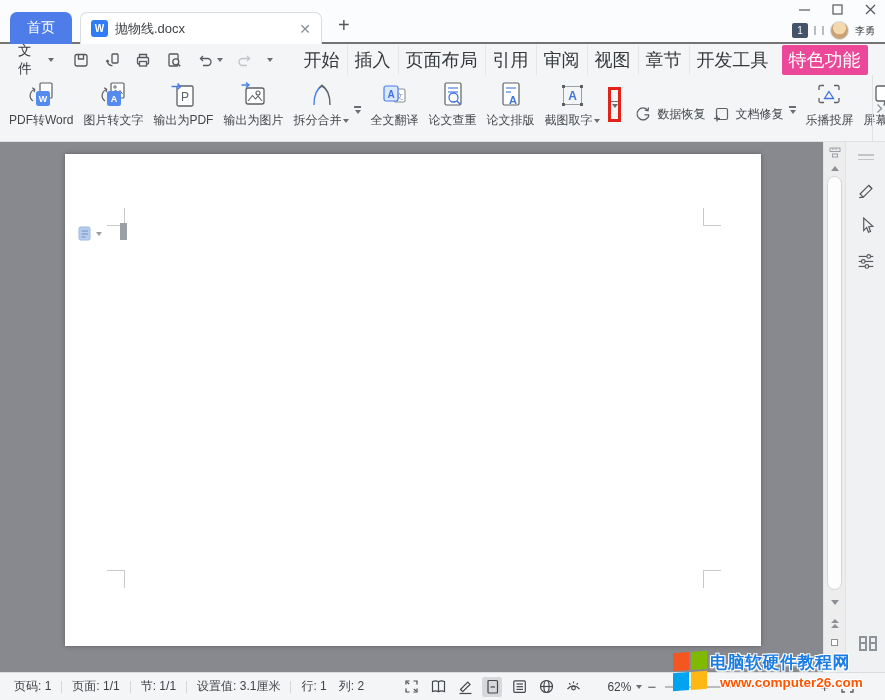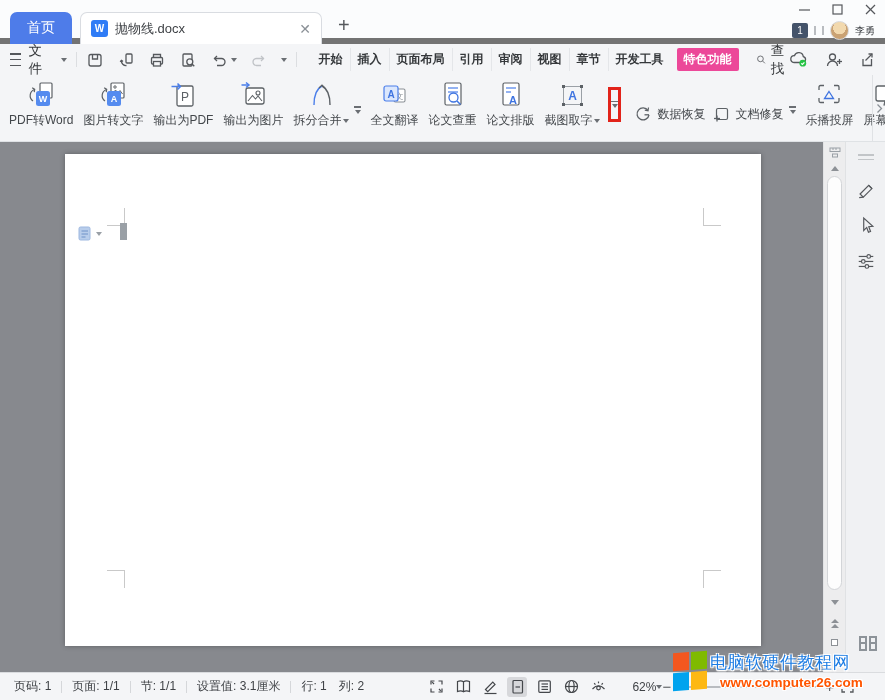--- a/index.html
+++ b/index.html
@@ -1,21 +1,21 @@
 <!DOCTYPE html>
 <html><head>
 <meta charset="utf-8">
 <style>
   * { margin:0; padding:0; box-sizing:border-box; }
   html,body { width:885px; height:700px; overflow:hidden; }
   body { font-family:"Liberation Sans","DejaVu Sans",sans-serif; background:#fff; }
   .app { position:relative; width:885px; height:700px; background:#f4f5f7; overflow:hidden; }
 
   
-  .tabbar { position:relative; height:44px; background:#fbfcfd; border-bottom:6px solid #737373; }
+  .tabbar { position:relative; height:44px; background:#fbfcfd; border-bottom:2px solid #737373; }
   .home-tab { position:absolute; left:10px; top:12px; width:62px; height:32px; background:#4e7ce9;
               color:#fff; font-size:14px; border-radius:7px 7px 0 0; display:flex; align-items:center; justify-content:center; }
   .doc-tab { position:absolute; left:80px; top:12px; width:242px; height:32px; background:#fff;
              border:1px solid #d9dce1; border-bottom:none; border-radius:7px 7px 0 0;
              display:flex; align-items:center; padding:0 10px; gap:7px; }
   .wicon { width:17px; height:17px; background:#2f7cf6; border-radius:3px; color:#fff; font-size:10px;
            font-weight:bold; display:flex; align-items:center; justify-content:center; }
   .doc-title { flex:1; font-size:13px; color:#3f4246; white-space:nowrap; overflow:hidden; }
   .tab-close { color:#8a9096; font-size:14px; line-height:1; }
   .new-tab { position:absolute; left:338px; top:15px; font-size:20px; color:#55585c; line-height:1; }
@@ -34,21 +34,21 @@
   .menubar svg { stroke:#55585c; fill:none; stroke-width:1.3; }
   .hamburger { width:17px; height:13px; display:flex; flex-direction:column; justify-content:space-between; margin-right:8px; }
   .hamburger i { display:block; height:1.5px; background:#55585c; }
   .file-label { font-size:13.5px; color:#35383b; margin-right:16px; }
   .caret { width:0; height:0; border-left:3.5px solid transparent; border-right:3.5px solid transparent; border-top:4px solid #6a6e73; }
   .vsep { width:1px; height:15px; background:#dcdee1; margin:0 9px; }
   .qbtn { width:18px; height:18px; }
   .quick { display:flex; align-items:center; gap:13px; }
   .undo-wrap { display:flex; align-items:center; gap:3px; }
   .mtabs { display:flex; align-items:center; margin-left:6px; }
-  .mtab { font-size:12px; color:#35383b; padding:3px 7px; border-left:1px solid #e4e6e9; white-space:nowrap;font-weight:bold; }
+  .mtab { font-size:18px; color:#35383b; padding:3px 7px; border-left:1px solid #e4e6e9; white-space:nowrap; }
   .mtab:first-child { border-left:none; }
   .mtab.active { background:#ec4899; color:#fff; border-radius:2px; border-left:none; margin-left:6px; }
   .search { display:flex; align-items:center; gap:5px; margin-left:17px; font-size:13.5px; color:#35383b; }
   .mb-right { margin-left:auto; display:flex; align-items:center; gap:15px; }
 
   
   .ribbon { height:67px; background:#f4f5f7; border-bottom:1px solid #dfe2e5; display:flex; padding:5px 0 0 4px; position:relative; }
   .ritem { display:flex; flex-direction:column; align-items:center; padding:0 5px; gap:2px; }
   .ritem svg { width:30px; height:30px; }
   .rlabel { font-size:12px; color:#43474b; white-space:nowrap; display:flex; align-items:center; gap:2px; }
@@ -94,32 +94,32 @@
 
   
   .statusbar { position:absolute; left:0; bottom:0; width:885px; height:28px; background:#f4f5f7; border-top:1px solid #dadcdf;
                display:flex; align-items:center; padding:0 8px; font-size:12px; color:#3f4246; }
   .sfield { white-space:nowrap; padding:0 6px; }
   .ssep { width:1px; height:12px; background:#d5d7da; margin:0 4px; }
   .viewicons { margin-left:auto; display:flex; align-items:center; gap:7px; }
   .vico { width:20px; height:20px; display:flex; align-items:center; justify-content:center; border-radius:3px; }
   .vico svg { width:17px; height:17px; stroke:#44474b; fill:none; stroke-width:1.2; }
   .vico.sel { background:#d7d8db; }
-  .zoomgrp { display:flex; align-items:center; margin-left:24px; margin-right:22px; }
+  .zoomgrp { display:flex; align-items:center; gap:5px; margin-left:24px; margin-right:22px; }
   .zoom-val { font-size:12px; color:#3f4246; }
   .ztrack { width:146px; height:2px; background:#b9bcc0; margin:0 4px; }
   .zbtn { font-size:15px; color:#55585c; line-height:1; }
   .zoomgrp svg { width:15px; height:15px; stroke:#55585c; fill:none; stroke-width:1.3; }
 
   
   .watermark { position:absolute; right:0; bottom:2px; width:244px; height:55px; z-index:30; display:flex; align-items:center; }
   .flag { width:34px; height:38px; margin-left:32px; display:grid; grid-template-columns:16px 16px; grid-template-rows:18px 18px; gap:2px; transform:skewY(-4deg); }
   .flag i { display:block; }
   .wm-text { margin-left:3px; display:flex; flex-direction:column; }
-  .wm-title { font-size:17px; font-weight:normal; color:#1b7ce4;
+  .wm-title { font-size:17px; font-weight:bold; color:#1b7ce4;
               text-shadow:-1px -1px 0 #fff,1px -1px 0 #fff,-1px 1px 0 #fff,1px 1px 0 #fff,0 2px 2px rgba(255,255,255,.9); letter-spacing:.5px; white-space:nowrap;}
   .wm-url { font-size:13.5px; font-weight:bold; color:#ff5500; margin-top:1px; padding-left:10px;
             text-shadow:-1px -1px 0 #fff,1px -1px 0 #fff,-1px 1px 0 #fff,1px 1px 0 #fff; white-space:nowrap;}
   .qr { position:absolute; right:8px; top:-7px; display:flex; gap:2px; z-index:31; }
   .eight { width:8px; height:15px; border:2px solid #8d9399; position:relative; }
   .eight::after { content:""; position:absolute; left:-2px; right:-2px; top:4px; height:2px; background:#8d9399; }
 </style>
 </head>
 <body>
 

